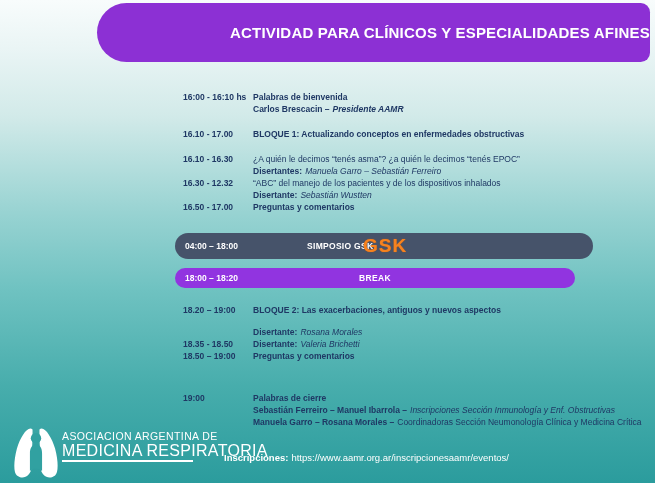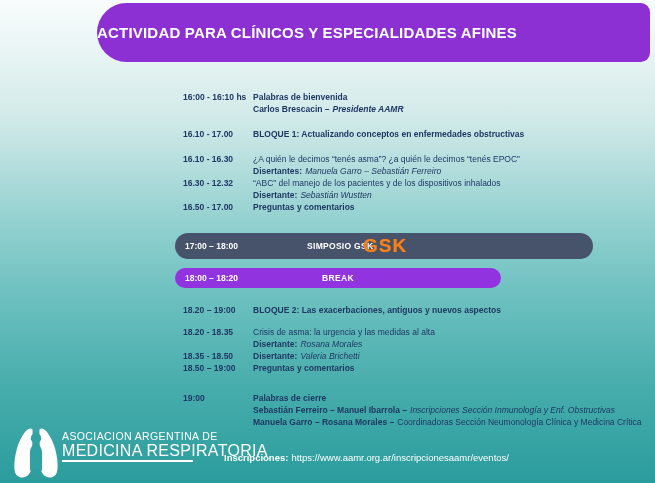--- a/index.html
+++ b/index.html
@@ -5,35 +5,35 @@
   html,body{margin:0;padding:0;}
   .page{
     position:relative;width:655px;height:483px;overflow:hidden;
     font-family:"Liberation Sans",sans-serif;
     background:linear-gradient(180deg,#f8fcfc 0%,#eaf5f5 10%,#d2eae9 24%,#98d3d2 44%,#6fc2c1 60%,#47adac 80%,#2b9c9d 100%);
   }
   
   .banner{
     position:absolute;left:97px;top:3px;width:553px;height:59px;
     background:#8c30d4;border-radius:32px 10px 10px 32px;
-    display:flex;align-items:center;justify-content:flex-start;
+    display:flex;align-items:center;justify-content:flex-end;
   }
   .banner span{color:#fff;font-weight:700;font-size:15px;letter-spacing:.2px;}
   
   .grp{position:absolute;left:183px;color:#1f3864;font-size:8.5px;line-height:12px;}
   .line{position:relative;padding-left:70px;white-space:nowrap;}
   .time{position:absolute;left:0;top:0;font-weight:700;}
   .b{font-weight:700;}
   .i{font-style:italic;}
   .bi{font-weight:700;font-style:italic;}
   .mr{margin-right:3px;}
   
   .bar{position:absolute;left:175px;color:#fff;font-size:8.5px;font-weight:700;}
   .bar-simposio{top:233px;width:418px;height:26px;background:#46536a;border-radius:13px;}
-  .bar-break{top:268px;width:326px;height:20px;background:#9134e0;border-radius:10px;}
+  .bar-break{top:268px;width:400px;height:20px;background:#9134e0;border-radius:10px;}
   .bar .t{position:absolute;left:10px;top:50%;transform:translateY(-50%);}
   .bar .lbl{position:absolute;left:93px;top:50%;transform:translateY(-50%);letter-spacing:.3px;padding-left:39px;}
   .bar .center{position:absolute;left:0;right:0;top:50%;transform:translateY(-50%);text-align:center;letter-spacing:.4px;}
   .gsk{position:absolute;left:188px;top:50%;transform:translateY(-50%);
     font-size:19px;font-weight:800;color:#f5821f;letter-spacing:1px;
     text-shadow:0 0 1px #c85f12;}
   
   .lungs{position:absolute;left:10px;top:423px;}
   .org-line1{position:absolute;left:62px;top:430px;color:#fff;font-size:10.5px;letter-spacing:.4px;}
   .org-line2{position:absolute;left:62px;top:442px;color:#fff;font-size:16px;letter-spacing:.3px;}
@@ -82,42 +82,38 @@
     <div class="line">
       <span class="b mr">Disertante:</span><span class="i">Sebastián Wustten</span>
     </div>
     <div class="line">
       <span class="time">16.50 - 17.00</span>
       <span class="b">Preguntas y comentarios</span>
     </div>
   </div>
 
   <div class="bar bar-simposio">
-    <span class="t">17:00 – 18:00</span>
+    <span class="t">04:00 – 18:00</span>
     <span class="lbl">SIMPOSIO GSK</span>
     <span class="gsk">GSK</span>
   </div>
 
   <div class="bar bar-break">
     <span class="t">18:00 – 18:20</span>
     <span class="center">BREAK</span>
   </div>
 
   <div class="grp" style="top:304px">
     <div class="line">
       <span class="time">18.20 – 19:00</span>
       <span class="b">BLOQUE 2: Las exacerbaciones, antiguos y nuevos aspectos</span>
     </div>
   </div>
 
   <div class="grp" style="top:326px">
-    <div class="line">
-      <span class="time">18.20 - 18.35</span>
-      <span>Crisis de asma: la urgencia y las medidas al alta</span>
-    </div>
     <div class="line">
       <span class="b mr">Disertante:</span><span class="i">Rosana Morales</span>
     </div>
     <div class="line">
       <span class="time">18.35 - 18.50</span>
     </div>
     <div class="line">
       <span class="b mr">Disertante:</span><span class="i">Valeria Brichetti</span>
     </div>
     <div class="line">

